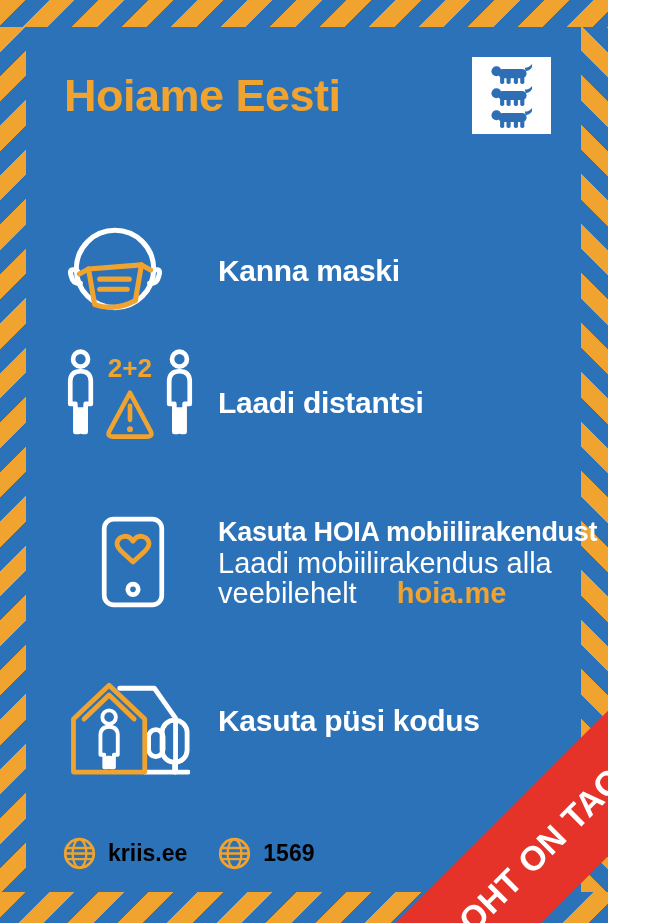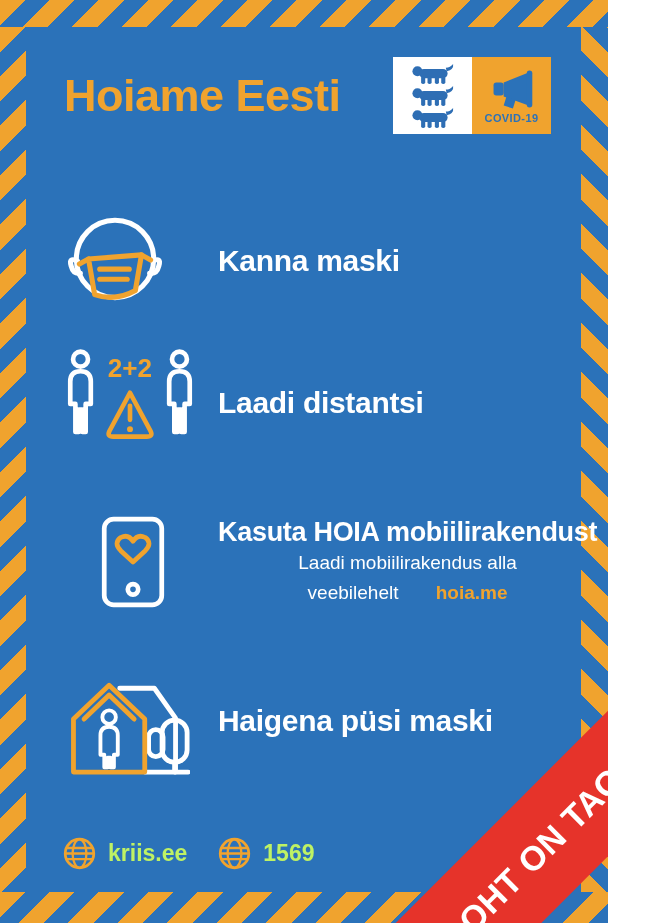--- a/index.html
+++ b/index.html
@@ -22,33 +22,33 @@
     font-size:45px;font-weight:700;color:#f0a32e;line-height:1.16;letter-spacing:-0.5px;}
 
   .logo{position:absolute;top:57px;right:57px;display:flex;z-index:3;}
   .logo .half{width:79px;height:77px;display:flex;align-items:center;justify-content:center;}
   .logo .white{background:#ffffff;}
   .logo .orange{background:#f0a32e;flex-direction:column;}
   .covid-label{font-size:11px;font-weight:700;color:#2b72b9;letter-spacing:0.4px;margin-top:1px;}
 
   .row{position:absolute;left:60px;display:flex;align-items:center;z-index:3;}
   .row .icon-col{width:158px;flex:0 0 158px;display:flex;align-items:center;}
-  .row1{top:202px;height:118px;align-items:center;}
+  .row1{top:212px;height:118px;align-items:center;}
   .row2{top:344px;height:118px;}
   .row3{top:506px;height:112px;}
   .row4{top:656px;height:130px;}
   .row3 .icon-col svg{margin-left:40px;}
   .heading{font-size:30px;font-weight:700;color:#ffffff;letter-spacing:-0.3px;}
   .row3 .heading{font-size:27px;}
-  .sub{font-size:19px;color:#ffffff;line-height:30px;font-weight:400;text-align:center;}
+  .sub{font-size:29px;color:#ffffff;line-height:30px;font-weight:400;}
   .sub .link{color:#f0a32e;font-weight:700;text-decoration:none;margin-left:32px;}
 
   .footer{position:absolute;left:62px;top:836px;display:flex;align-items:center;gap:30px;z-index:3;}
   .footer .item{display:flex;align-items:center;gap:11px;}
-  .footer .label{font-size:23px;font-weight:700;color:#bef264;}
+  .footer .label{font-size:23px;font-weight:700;color:#000000;}
 
   .ribbon{position:absolute;left:316px;top:774px;width:500px;height:103px;background:#e6332a;
     transform:rotate(-45deg);display:flex;align-items:center;justify-content:center;z-index:5;}
   .ribbon .label{color:#ffffff;font-size:34px;font-weight:700;letter-spacing:0.5px;white-space:nowrap;}
 </style>
 </head>
 <body>
 
 <div class="poster">
 
@@ -88,31 +88,20 @@
               <rect x="12" y="5.5" width="31" height="10" rx="5"></rect>
             <rect x="14" y="13" width="4.5" height="9" rx="2"></rect>
               <rect x="21" y="13" width="4.5" height="9" rx="2"></rect>
             <rect x="29" y="13" width="4.5" height="9" rx="2"></rect>
               <rect x="36" y="13" width="4.5" height="9" rx="2"></rect>
             <path d="M42,8 Q50,6 49,0 Q46,4 41,4 Z"></path>
           </g>
         </g>
       </svg>
     </div>
-    <div class="half orange">
-      <svg width="48" height="44" viewBox="0 0 52 44">
-        <g fill="#2b72b9">
-          <path d="M44,4 L44,40 L17,30 L17,15 Z"></path>
-          <rect x="42" y="2" width="6" height="40" rx="3"></rect>
-          <rect x="6" y="15" width="11" height="14" rx="3"></rect>
-          <path d="M20,30 L30,33.5 L27,43 L17,40 Z"></path>
-        </g>
-      </svg>
-      <div class="covid-label">COVID-19</div>
-    </div>
   </div>
 
   <div class="row row1">
     <div class="icon-col">
       <svg width="110" height="114" viewBox="0 0 108 112" fill="none" stroke-linecap="round" stroke-linejoin="round">
         <g stroke="#ffffff" stroke-width="5">
           <circle cx="54" cy="54" r="38"></circle>
           <path d="M17,56 q-9,-4 -6,5 q2,8 9,7"></path>
           <path d="M91,56 q9,-4 6,5 q-2,8 -9,7"></path>
         </g>
@@ -181,21 +170,21 @@
         <g stroke="#f0a32e" stroke-width="5">
           <path d="M14,112 L14,57 L51,22 L88,57 L88,112 Z"></path>
           <path d="M25,57 L51,32 L77,57"></path>
         </g>
         <g stroke="#ffffff" stroke-width="4">
           <circle cx="51" cy="55" r="7"></circle>
           <path d="M42,94 L42,74 Q42,65 51,65 Q60,65 60,74 L60,94 L56,94 L56,107 L52.5,107 L52.5,97 L49.5,97 L49.5,107 L46,107 L46,94 Z"></path>
         </g>
       </svg>
     </div>
-    <div class="heading">Haigena püsi maski</div>
+    <div class="heading">Kasuta püsi kodus</div>
   </div>
 
   <div class="footer">
     <div class="item">
       <svg width="35" height="35" viewBox="0 0 38 38" fill="none">
         <circle cx="19" cy="19" r="15.5" stroke="#f0a32e" stroke-width="3"></circle>
         <ellipse cx="19" cy="19" rx="7.5" ry="15.5" stroke="#f0a32e" stroke-width="2.5"></ellipse>
         <path d="M5,13 H33 M3.5,19 H34.5 M5,25 H33" stroke="#f0a32e" stroke-width="2.5"></path>
       </svg>
       <span class="label">kriis.ee</span>

